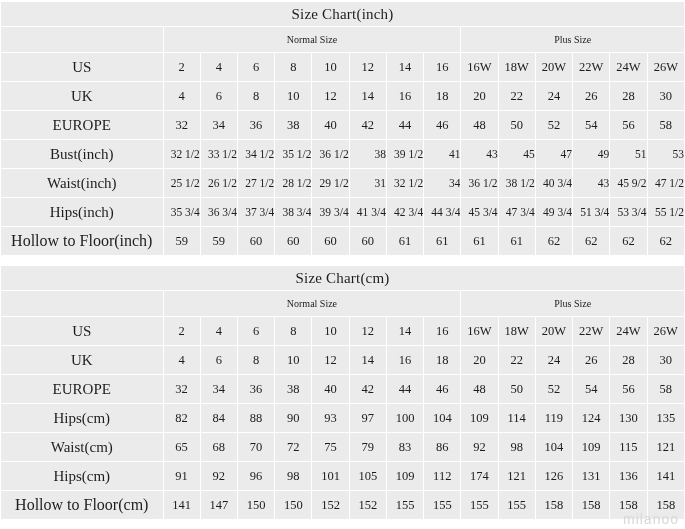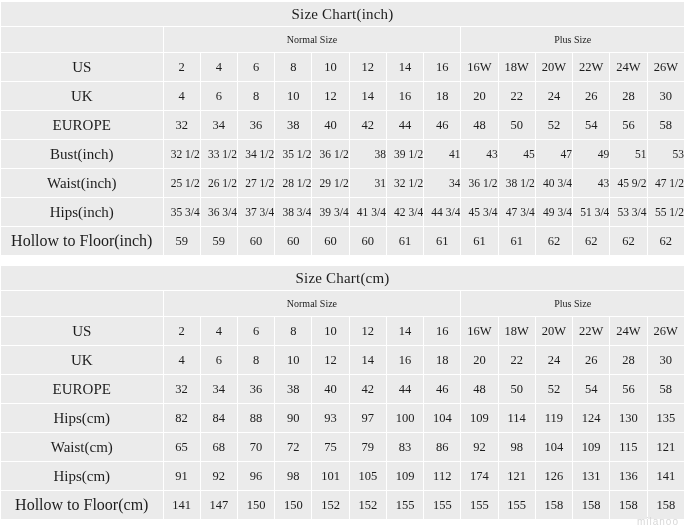--- a/index.html
+++ b/index.html
@@ -69,21 +69,21 @@
     font-size: 11.5px;
     text-align: right;
   }
   .blank {
     background: #ebebeb;
   }
   .watermark {
     position: absolute;
     right: 6px;
     bottom: 2px;
-    font-size: 10px;
+    font-size: 14px;
     color: #d8d8d8;
     letter-spacing: 1px;
     font-family: "Liberation Sans", sans-serif;
     pointer-events: none;
   }
   .col-label { width: 144px; }
   .col-v { width: 33px; }
 </style>
 </head>
 <body>

